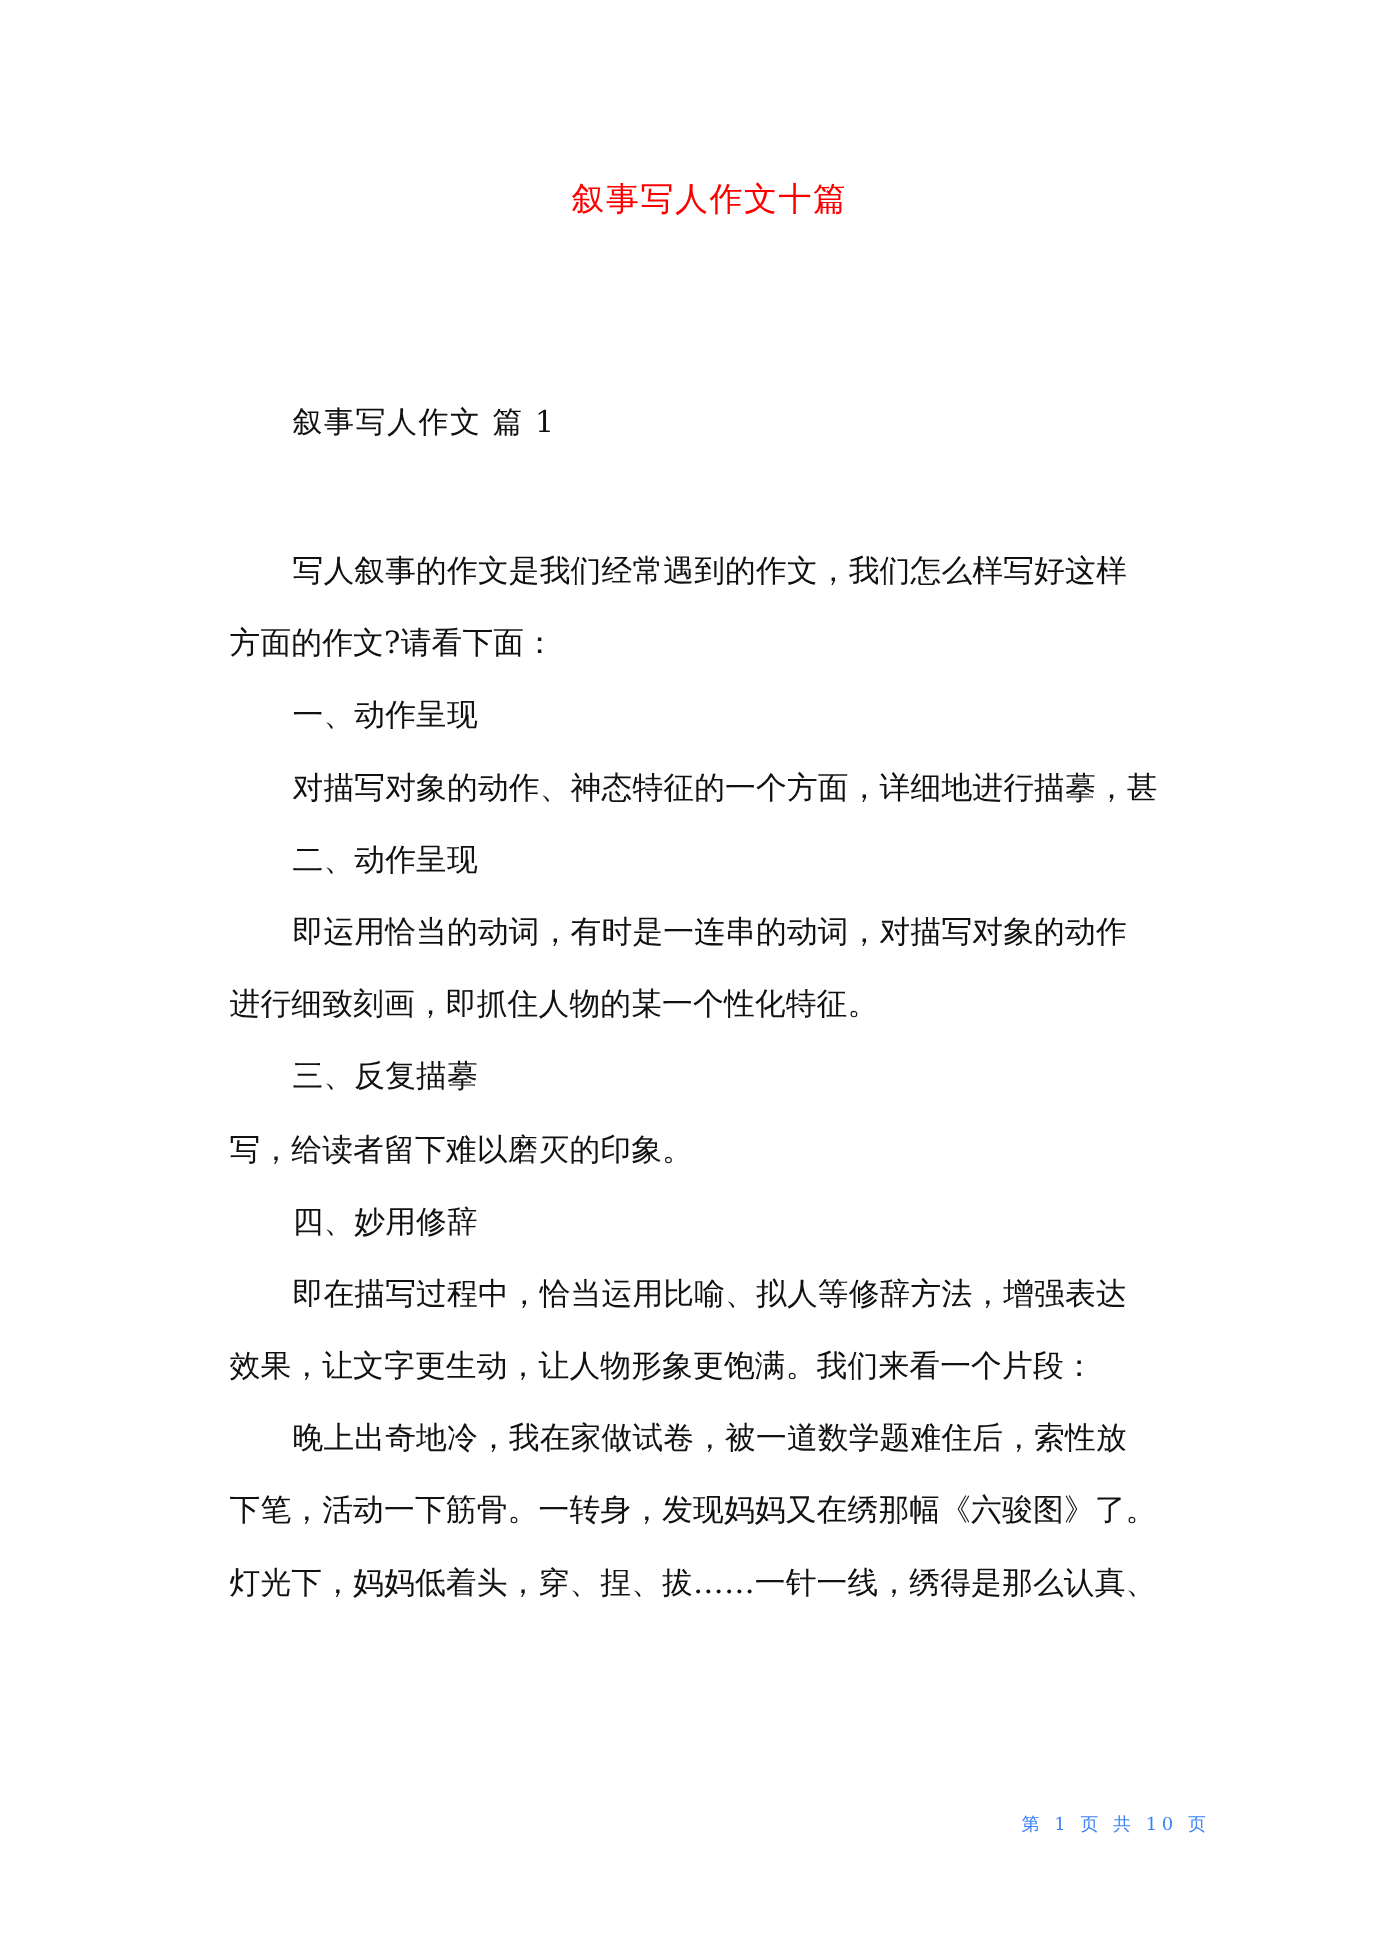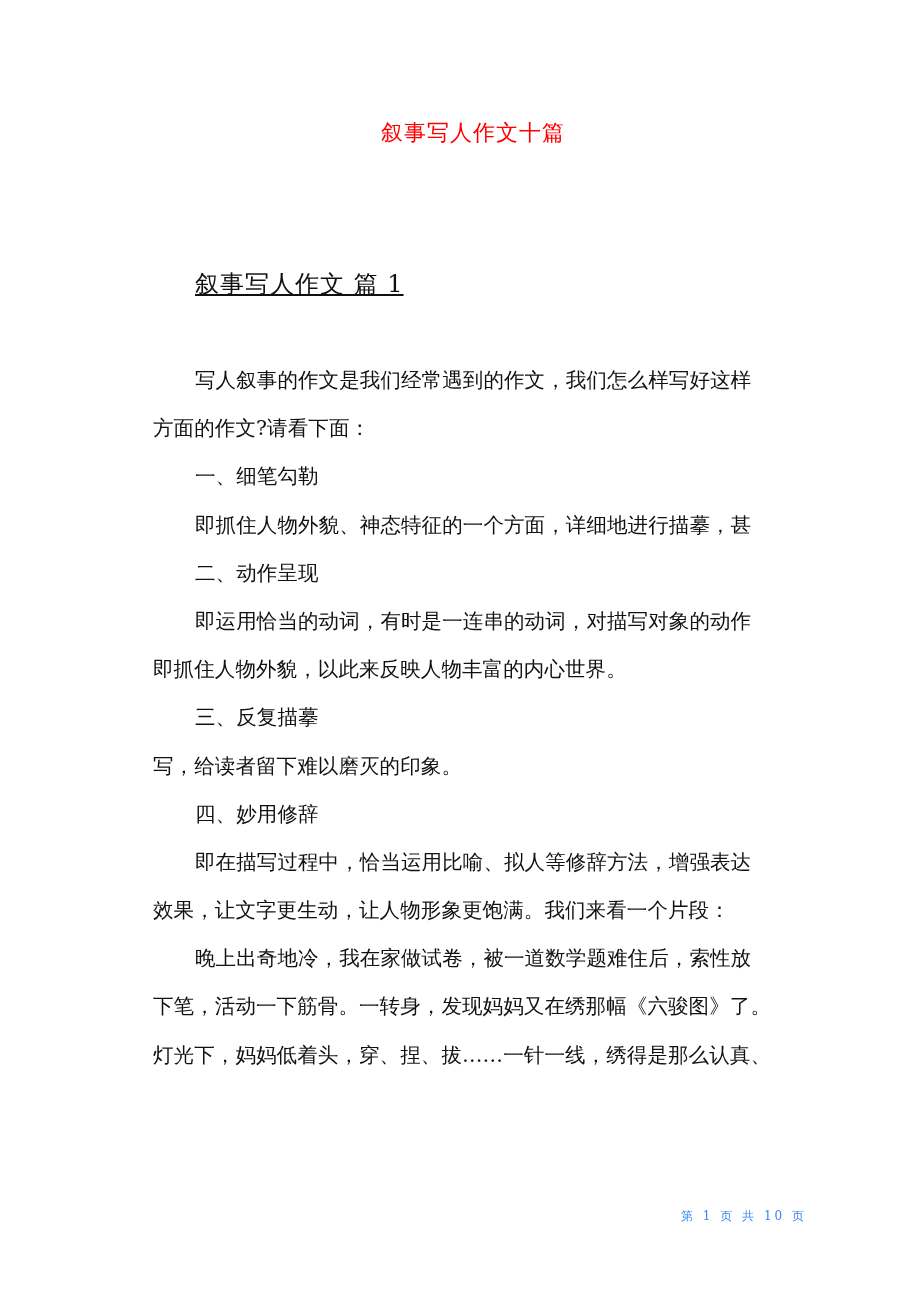--- a/index.html
+++ b/index.html
@@ -1,42 +1,42 @@
 <!DOCTYPE html>
 <html><head>
 <meta charset="utf-8">
 <style>
   html, body { margin: 0; padding: 0; background: #ffffff; }
   body { width: 920px; height: 1302px; position: relative; overflow: hidden;
          font-family: "DejaVu Serif", "Liberation Serif", serif; color: #111; }
   .page { position: absolute; left: 2px; top: 0; width: 920px; height: 1302px; margin-left: 11px; }
   .title { position: absolute; top: 118px; left: 0; width: 920px; text-align: center;
            font-size: 22px; color: #ff0000; letter-spacing: 1px; }
-  .section-head { position: absolute; left: 182px; top: 268px; font-size: 24px; letter-spacing: 1px; text-decoration: underline; }
+  .section-head { position: absolute; left: 182px; top: 268px; font-size: 20px; letter-spacing: 1px; }
   .body { position: absolute; left: 140px; top: 356px; width: 632px; }
   .line { height: 48.2px; line-height: 48.2px; font-size: 20.5px; white-space: nowrap;
           letter-spacing: 0.1px; }
   .line.indent { padding-left: 42px; }
   .footer { position: absolute; top: 1208px; left: 668px; font-size: 12px; letter-spacing: 3px; color: #3b82f6; }
 </style>
 </head>
 <body>
 
 <div class="page">
   <div class="title">叙事写人作文十篇</div>
   <div class="section-head">叙事写人作文  篇 1</div>
 
   <div class="body">
     <div class="line indent">写人叙事的作文是我们经常遇到的作文，我们怎么样写好这样</div>
     <div class="line">方面的作文?请看下面：</div>
-    <div class="line indent">一、细笔勾勒</div>
-    <div class="line indent">即抓住人物外貌、神态特征的一个方面，详细地进行描摹，甚</div>
+    <div class="line indent">一、动作呈现</div>
+    <div class="line indent">对描写对象的动作、神态特征的一个方面，详细地进行描摹，甚</div>
     <div class="line indent">二、动作呈现</div>
     <div class="line indent">即运用恰当的动词，有时是一连串的动词，对描写对象的动作</div>
-    <div class="line">即抓住人物外貌，以此来反映人物丰富的内心世界。</div>
+    <div class="line">进行细致刻画，即抓住人物的某一个性化特征。</div>
     <div class="line indent">三、反复描摹</div>
     <div class="line">写，给读者留下难以磨灭的印象。</div>
     <div class="line indent">四、妙用修辞</div>
     <div class="line indent">即在描写过程中，恰当运用比喻、拟人等修辞方法，增强表达</div>
     <div class="line">效果，让文字更生动，让人物形象更饱满。我们来看一个片段：</div>
     <div class="line indent">晚上出奇地冷，我在家做试卷，被一道数学题难住后，索性放</div>
     <div class="line">下笔，活动一下筋骨。一转身，发现妈妈又在绣那幅《六骏图》了。</div>
     <div class="line">灯光下，妈妈低着头，穿、捏、拔……一针一线，绣得是那么认真、</div>
   </div>
 

